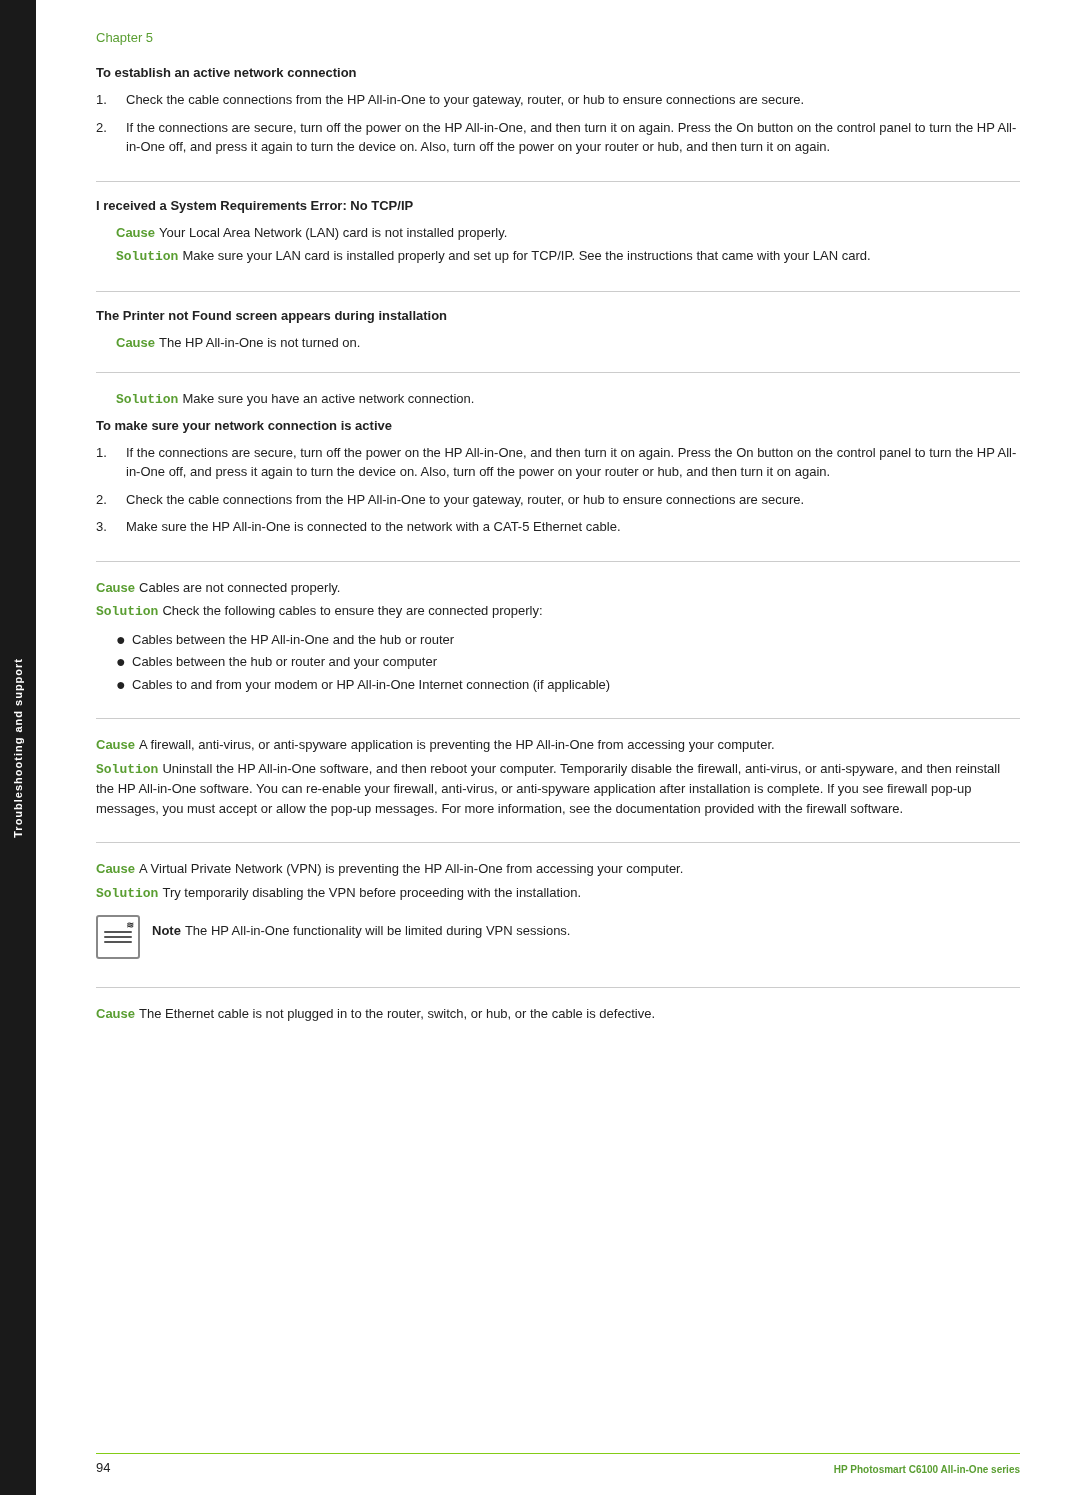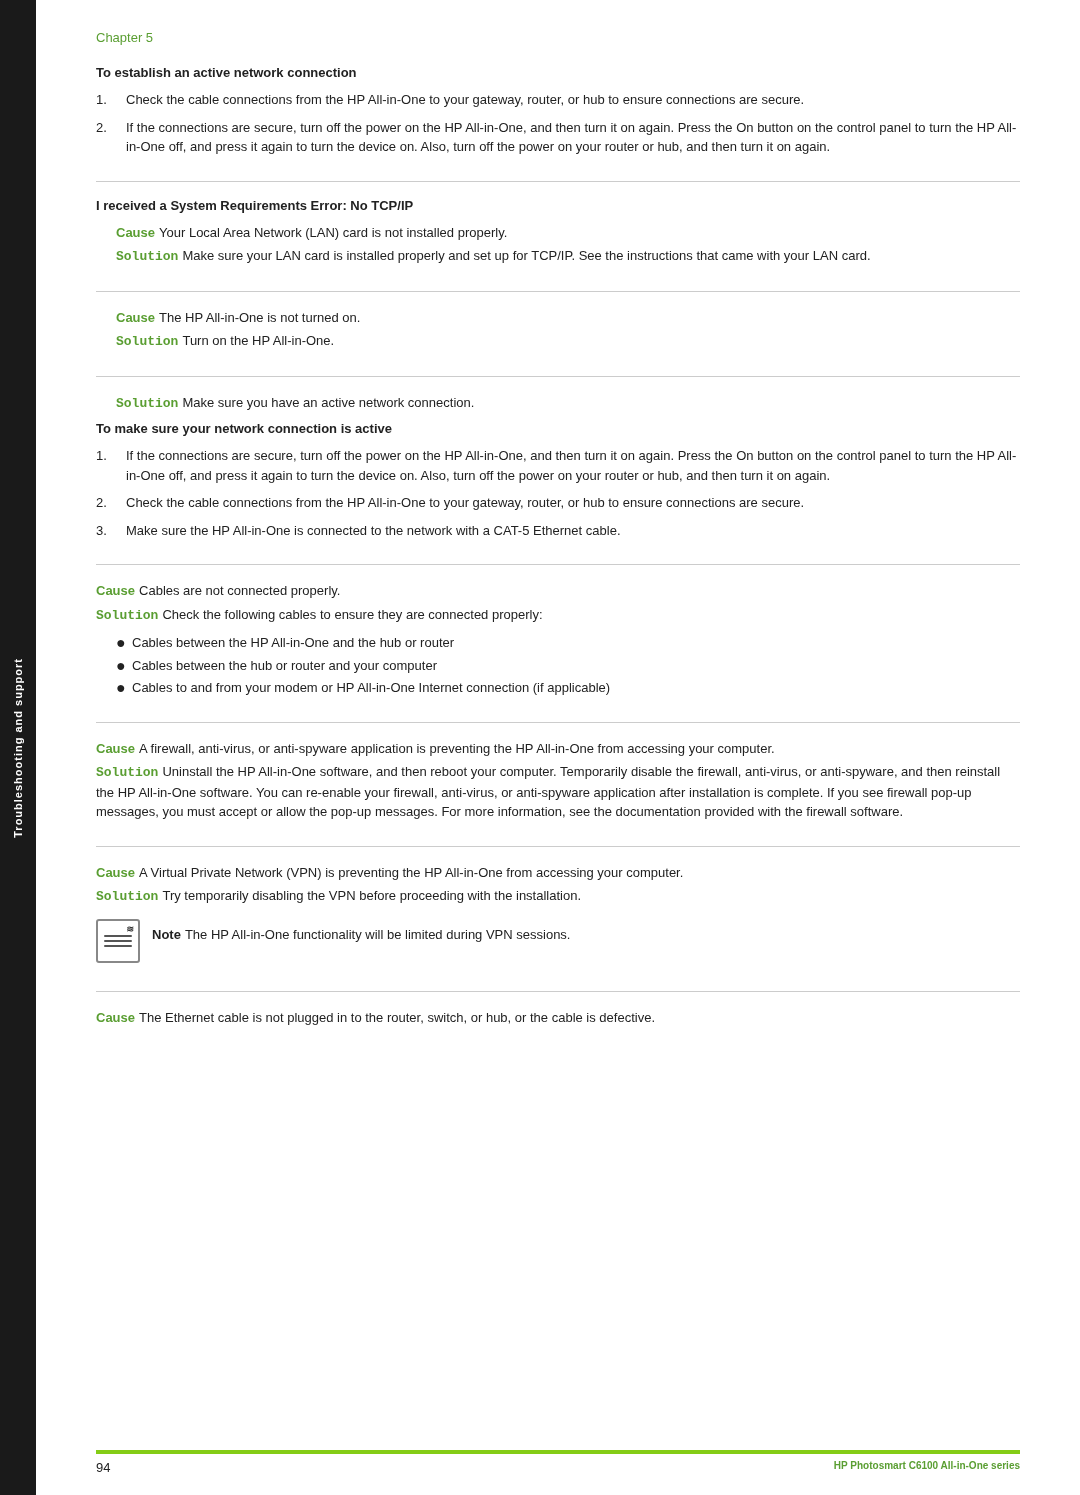--- a/index.html
+++ b/index.html
@@ -200,22 +200,22 @@
     }
 
     
     .page-footer {
       position: absolute;
       bottom: 20px;
       left: 60px;
       right: 60px;
       display: flex;
       justify-content: space-between;
-      align-items: flex-start;
-      border-top: 4px solid #84cc16;
+      align-items: flex-end;
+      border-top: 1px solid #84cc16;
       padding-top: 6px;
       margin-top: 36px;
     }
 
     .page-number {
       font-size: 13px;
       color: #222;
     }
 
     .product-name {
@@ -257,23 +257,23 @@
 
     <div class="section">
       <p class="section-heading">I received a System Requirements Error: No TCP/IP</p>
       <div class="indented-block">
         <p class="cause-line"><span class="cause-label">Cause</span>Your Local Area Network (LAN) card is not installed properly.</p>
         <p class="solution-line"><span class="solution-label">Solution</span>Make sure your LAN card is installed properly and set up for TCP/IP. See the instructions that came with your LAN card.</p>
       </div>
     </div>
 
     <div class="section">
+      <p class="section-heading">The Printer not Found screen appears during installation</p>
       <div class="indented-block">
         <p class="cause-line"><span class="cause-label">Cause</span>The HP All-in-One is not turned on.</p>
-        <p class="solution-line"><span class="solution-label">Solution</span>Turn on the HP All-in-One.</p>
       </div>
     </div>
 
     <div class="section">
       <div class="indented-block">
         <p class="solution-line"><span class="solution-label">Solution</span>Make sure you have an active network connection.</p>
       </div>
 
       <p class="section-heading">To make sure your network connection is active</p>
       <ol class="ordered-list">

